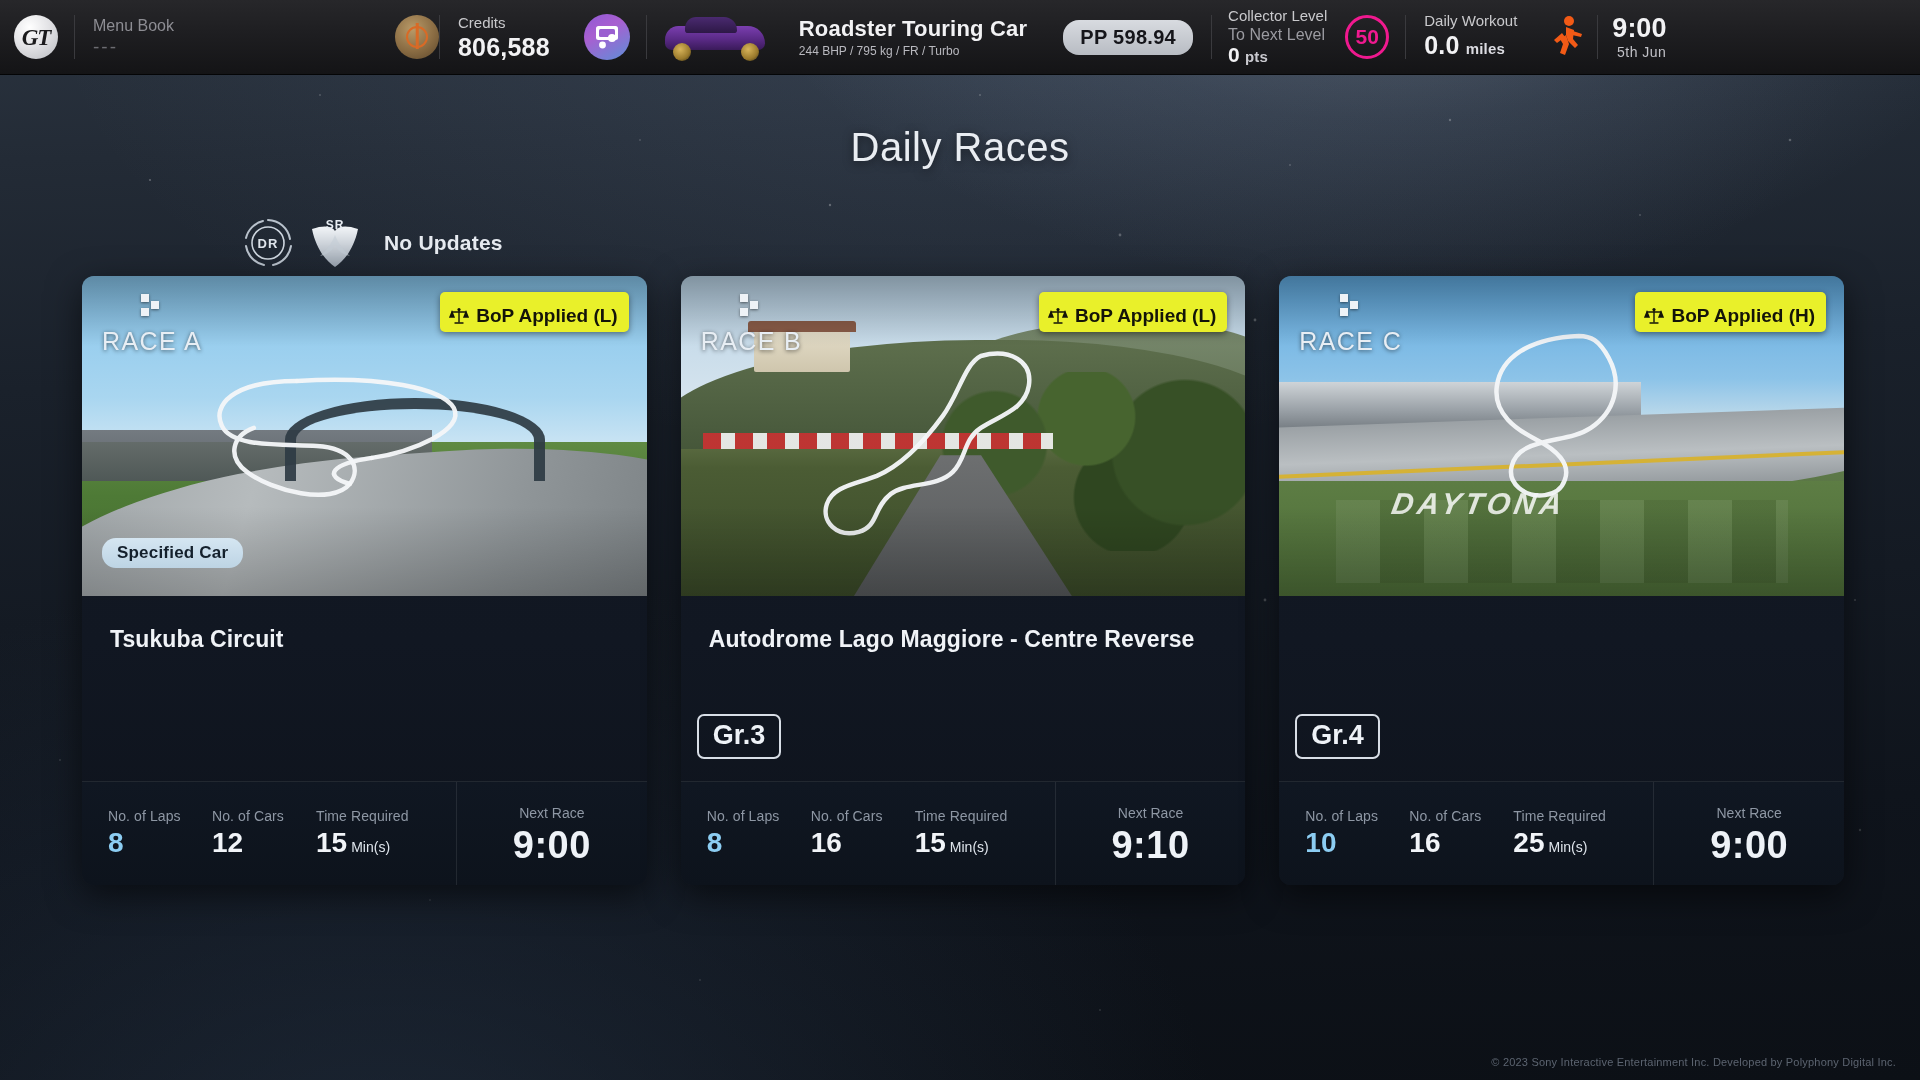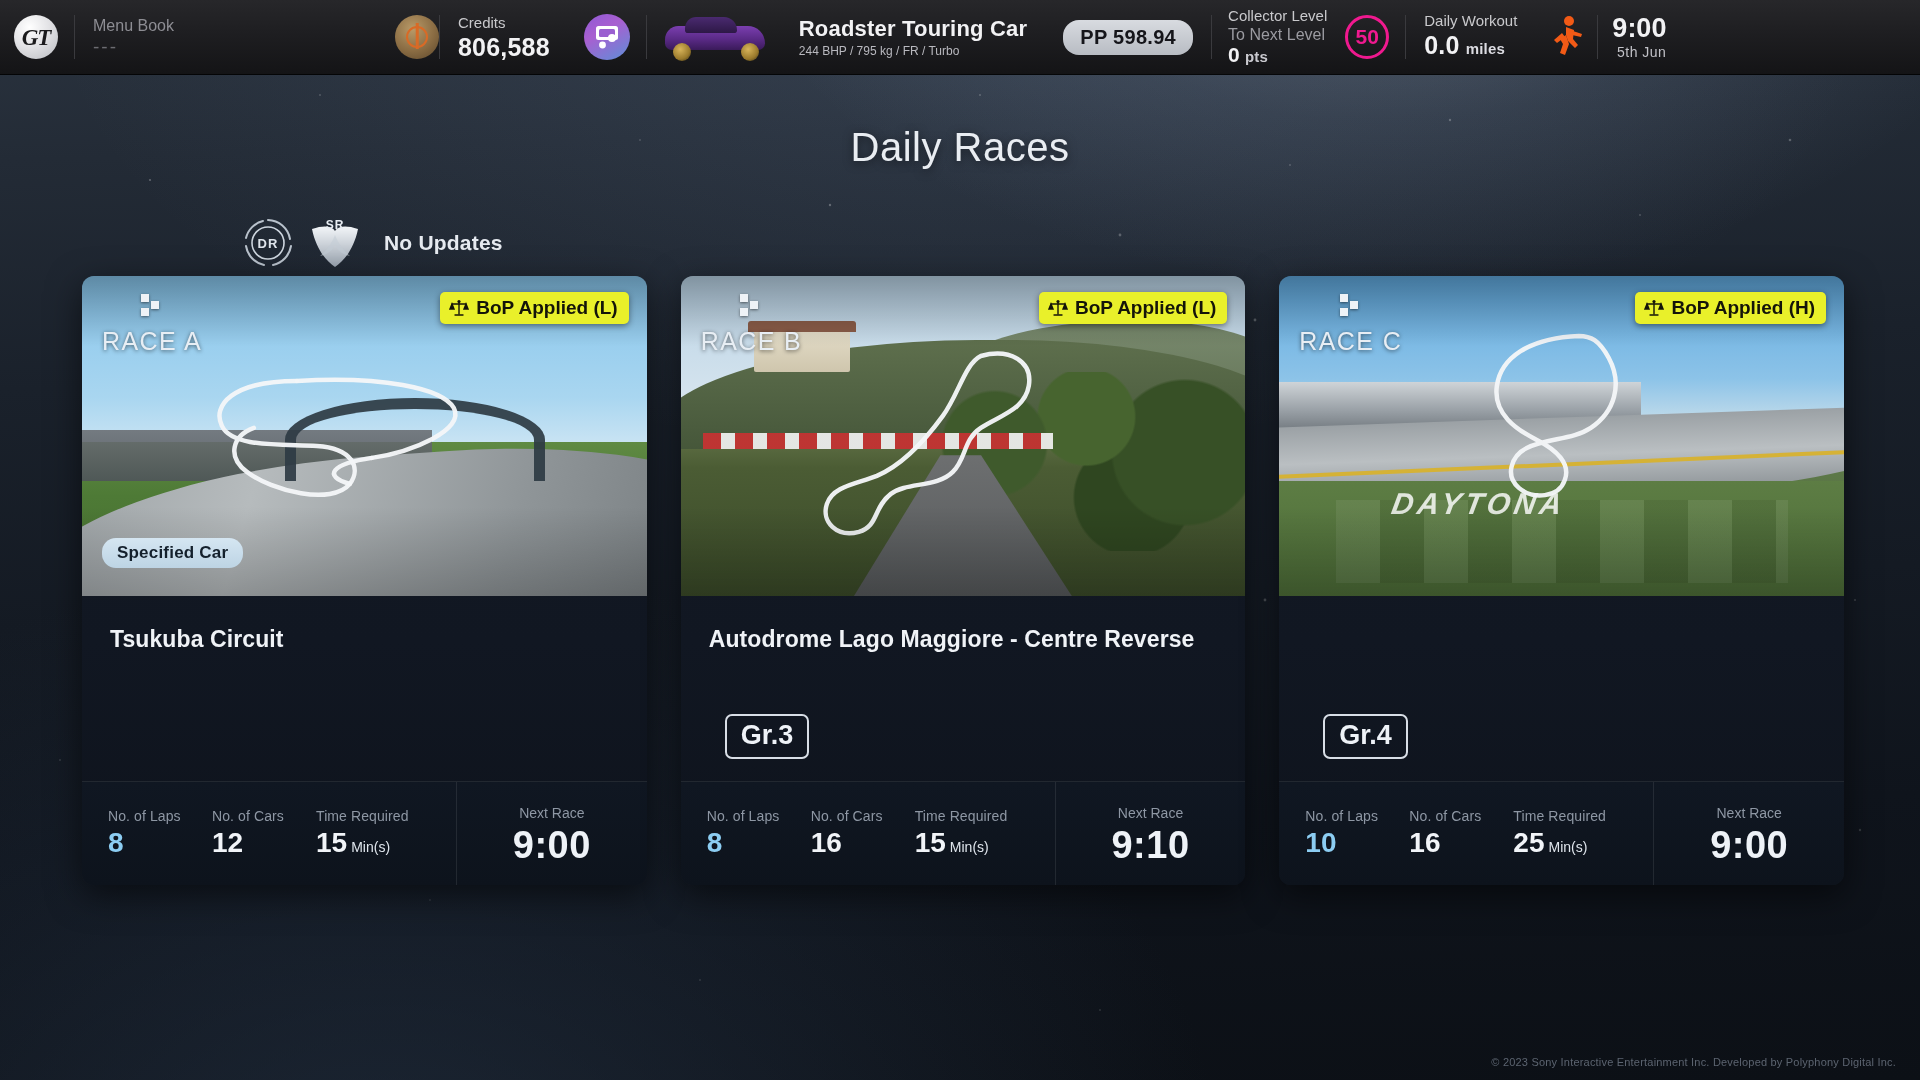--- a/index.html
+++ b/index.html
@@ -194,37 +194,37 @@
   .blocks{ width:22px;height:22px; position:relative; }
   .blocks i{ position:absolute; width:8px;height:8px; background:#eef2f6; display:block;
     box-shadow:0 1px 3px rgba(0,0,0,.5); }
   .blocks i:nth-child(1){ left:0; top:0; }
   .blocks i:nth-child(2){ left:10px; top:7px; }
   .blocks i:nth-child(3){ left:0; top:14px; }
 
   .bop{
     position:absolute; right:18px; top:16px;
     background:#e9f02a; color:#141409; border-radius:5px;
-    padding:5px 11px 5px 9px; font-size:19px; font-weight:bold;
+    padding:13px 11px 5px 9px; font-size:19px; font-weight:bold;
     display:flex; align-items:center; gap:7px;
     box-shadow:0 2px 6px rgba(0,0,0,.45);
   }
   .scale-ico{ width:20px;height:18px; position:relative; flex:0 0 auto; }
 
   .spec-car{
     position:absolute; left:20px; bottom:28px;
     background:linear-gradient(180deg,#d5e6f2,#bdd4e4);
     color:#14202c; font-size:17px; font-weight:bold;
     padding:5px 15px; border-radius:14px; letter-spacing:.2px;
   }
 
   .body{ padding:30px 28px 0 28px; height:185px; position:relative; }
   .track-name{ font-size:23px; font-weight:bold; color:#f0f3f7; letter-spacing:.1px; }
   .gr-badge{
-    position:absolute; left:44px; bottom:22px;
+    position:absolute; left:16px; bottom:22px;
     border:2px solid #d8dee6; border-radius:7px;
     padding:4px 14px 6px; font-size:27px; font-weight:bold; color:#eef2f7;
   }
 
   .stats{
     border-top:1px solid rgba(255,255,255,.09);
     display:flex; height:104px; align-items:center;
     background:linear-gradient(180deg,#101722 0%,#0d131c 100%);
   }
   .stats-left{ flex:1 1 auto; display:flex; padding-left:26px; gap:6px; }

